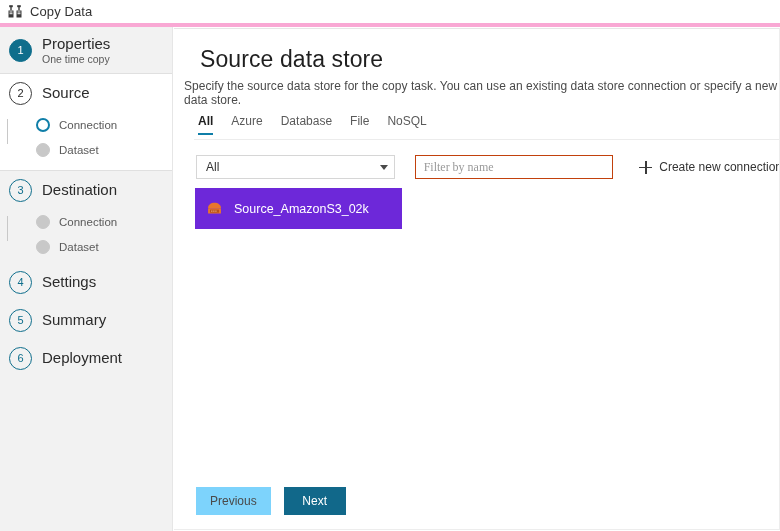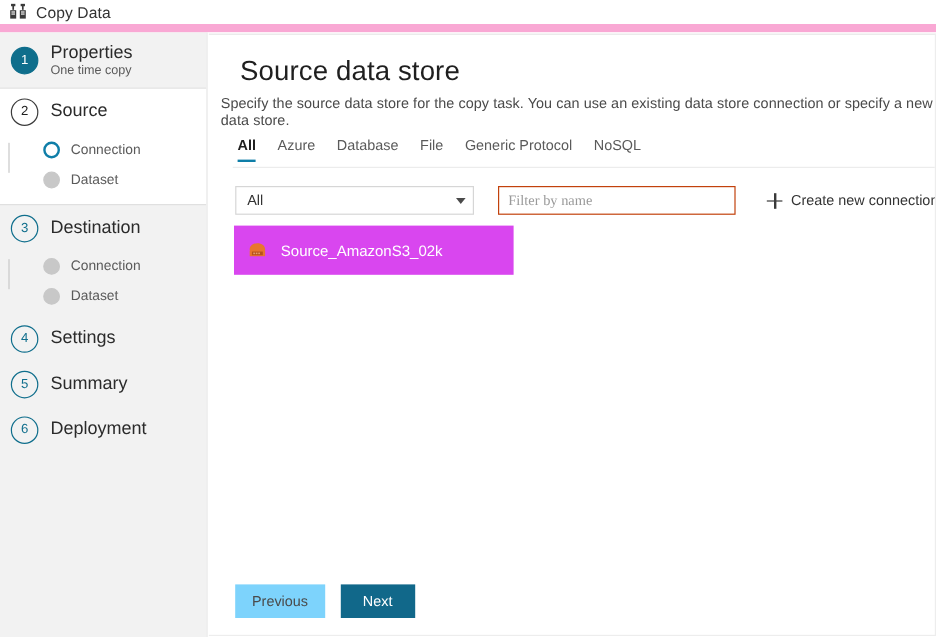--- a/index.html
+++ b/index.html
@@ -16,21 +16,21 @@
     overflow: hidden;
     position: relative;
   }
 
   
   #titlebar {
     position: absolute;
     left: 0; top: 0;
     width: 780px; height: 27px;
     background: #ffffff;
-    border-bottom: 7px solid #f9a8d4;
+    border-bottom: 4px solid #f9a8d4;
     display: flex;
     align-items: center;
     padding-left: 7px;
     box-sizing: border-box;
   }
   #titlebar .tb-icon {
     width: 16px; height: 16px;
     margin-right: 7px;
     display: block;
     flex: 0 0 auto;
@@ -294,23 +294,23 @@
   .plus-icon::before { left: 0; top: 6px; width: 13px; height: 1.4px; }
   .plus-icon::after  { top: 0; left: 6px; height: 13px; width: 1.4px; }
 
   
   #tile-area {
     position: absolute;
     left: 21px; top: 159px;
     width: 580px;
   }
   .conn-tile {
-    width: 233px;
+    width: 207px;
     height: 41px;
-    background: #d946ef;
+    background: #6d28d9;
     display: flex;
     align-items: center;
     padding-left: 11px;
     box-sizing: border-box;
     cursor: default;
   }
   .conn-tile .s3-icon {
     width: 17px; height: 17px;
     margin-right: 11px;
     flex: 0 0 auto;
@@ -457,21 +457,20 @@
   <div id="panel">
 
     <div id="page-title">Source data store</div>
     <div id="page-desc">Specify the source data store for the copy task. You can use an existing data store connection or specify a new data store.</div>
 
     <div id="tabs">
       <div class="tab active">All</div>
       <div class="tab">Azure</div>
       <div class="tab">Database</div>
       <div class="tab">File</div>
-      <div class="tab">Generic Protocol</div>
       <div class="tab">NoSQL</div>
     </div>
     <div id="tab-rule"></div>
 
     <div id="filter-row">
 
       <div id="type-select">
         <span class="sel-val">All</span>
         <span class="caret"></span>
       </div>

